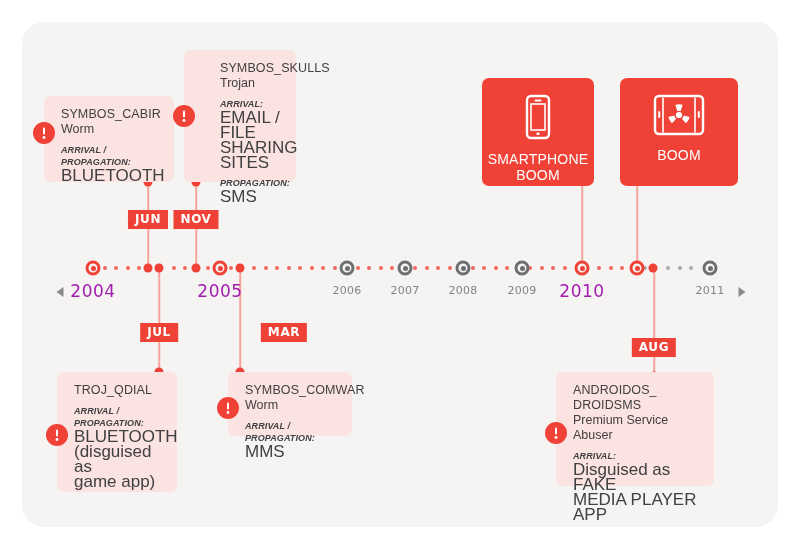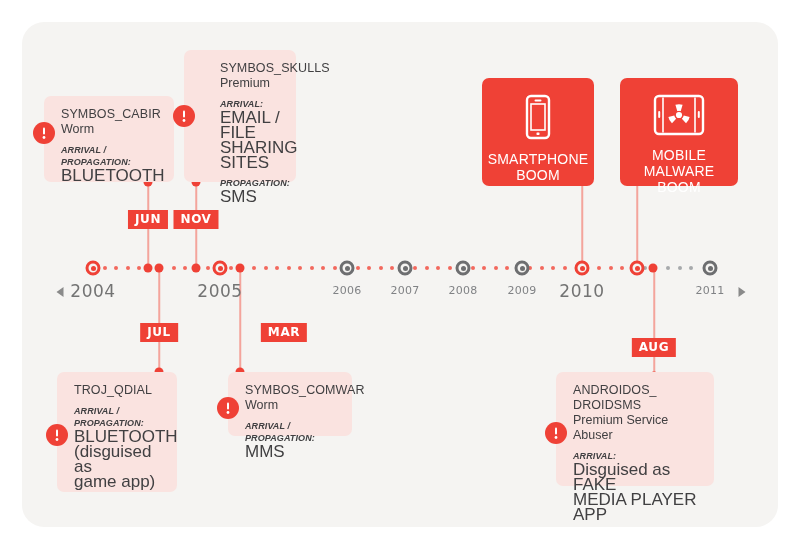--- a/index.html
+++ b/index.html
@@ -65,21 +65,21 @@
     transform:translate(-50%,-50%);
   }
 
   .yearlabel{
     position:absolute;
     transform:translateX(-50%);
     white-space:nowrap;
     font-family:"DejaVu Sans", sans-serif;
   }
   .yearlabel.big{
-    font-size:17px;color:#737373;letter-spacing:.5px;
+    font-size:17px;color:#a21caf;letter-spacing:.5px;
   }
   .yearlabel.small{
     font-size:11px;color:#808285;letter-spacing:.3px;
   }
 
   .arrow{
     position:absolute;
     width:0;height:0;
     transform:translate(-50%,-50%);
   }
@@ -305,21 +305,21 @@
   </div>
 
   <div class="card" style="left:184px;top:50px;width:112px;height:132px;padding-left:36px;">
     <div class="alerticon" style="top:55px;">
       <svg width="22" height="22" viewBox="0 0 22 22" aria-hidden="true">
         <rect x="10" y="5.5" width="2" height="7" rx="1" fill="#fff"></rect>
         <circle cx="11" cy="15.5" r="1.4" fill="#fff"></circle>
       </svg>
     </div>
     <div class="name">SYMBOS_SKULLS</div>
-    <div class="kind">Premium</div>
+    <div class="kind">Trojan</div>
     <div class="lbl">ARRIVAL:</div>
     <div class="val" style="white-space:pre-line;">EMAIL / FILE
 SHARING SITES</div>
     <div class="lbl">PROPAGATION:</div>
     <div class="val" style="white-space:pre-line;">SMS</div>
   </div>
 
   <div class="card" style="left:57px;top:372px;width:120px;height:120px;">
     <div class="alerticon" style="top:52px;">
       <svg width="22" height="22" viewBox="0 0 22 22" aria-hidden="true">
@@ -392,16 +392,15 @@
           <g transform="rotate(120)">
             <path d="M -1.9 -4.4 A 7.6 7.6 0 0 1 1.9 -4.4 L 3.6 -10.2 A 10.8 10.8 0 0 0 -3.6 -10.2 Z"></path>
           </g>
           <g transform="rotate(240)">
             <path d="M -1.9 -4.4 A 7.6 7.6 0 0 1 1.9 -4.4 L 3.6 -10.2 A 10.8 10.8 0 0 0 -3.6 -10.2 Z"></path>
           </g>
           <circle cx="0" cy="-7.6" r="2.0" fill="none" stroke="#fff" stroke-width="0"></circle>
         </g>
       </svg>
     </div>
-    <div class="btext">MOBILE MALWARE</div>
     <div class="btext">BOOM</div>
   </div>
 </div>
 
 </body></html>

